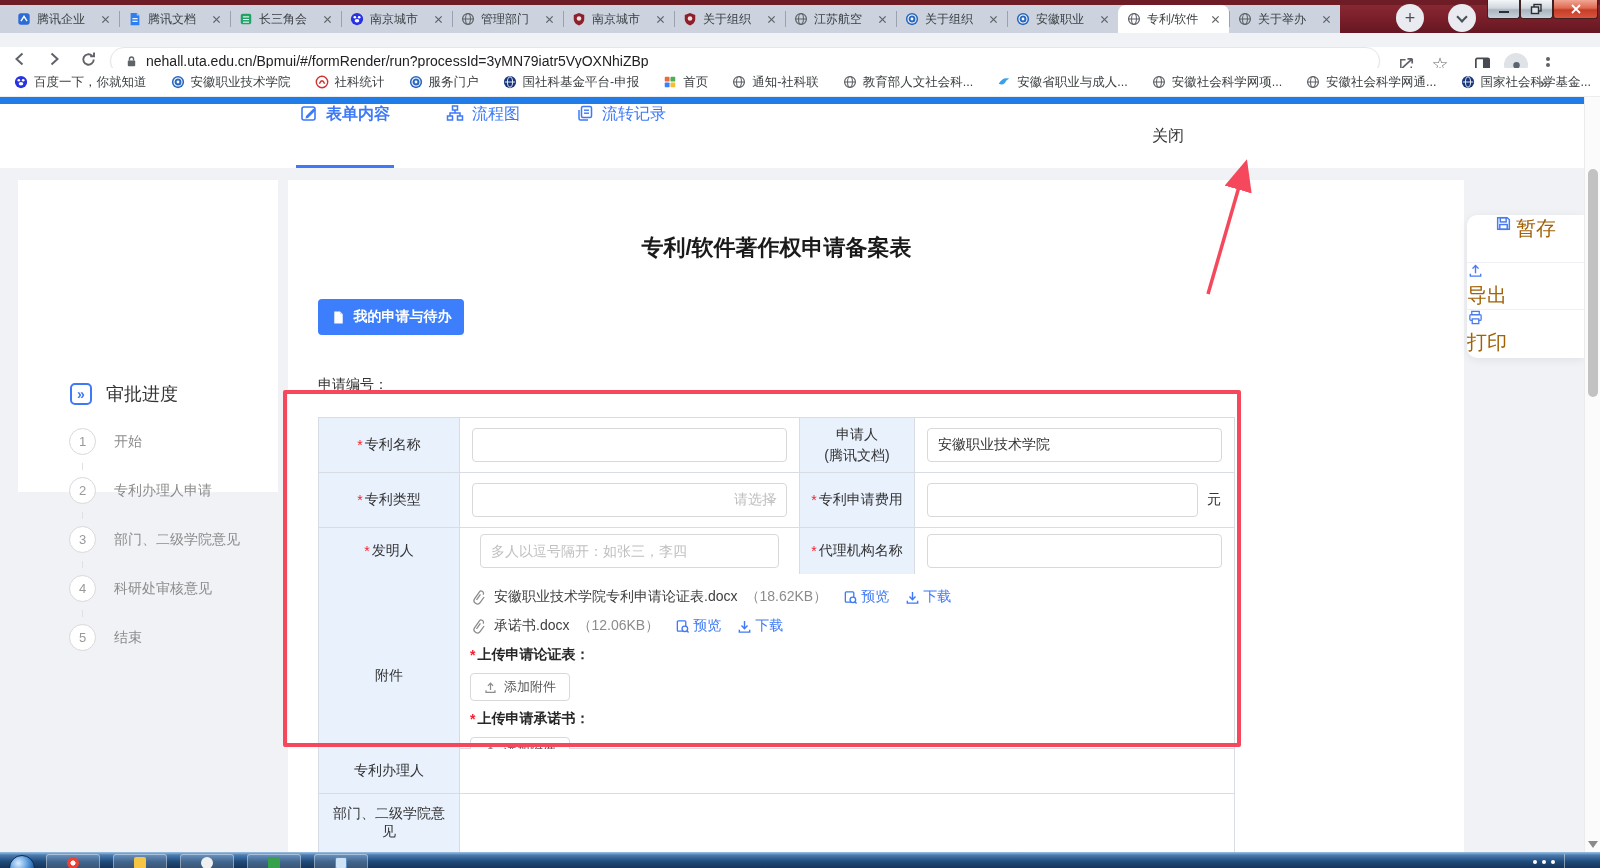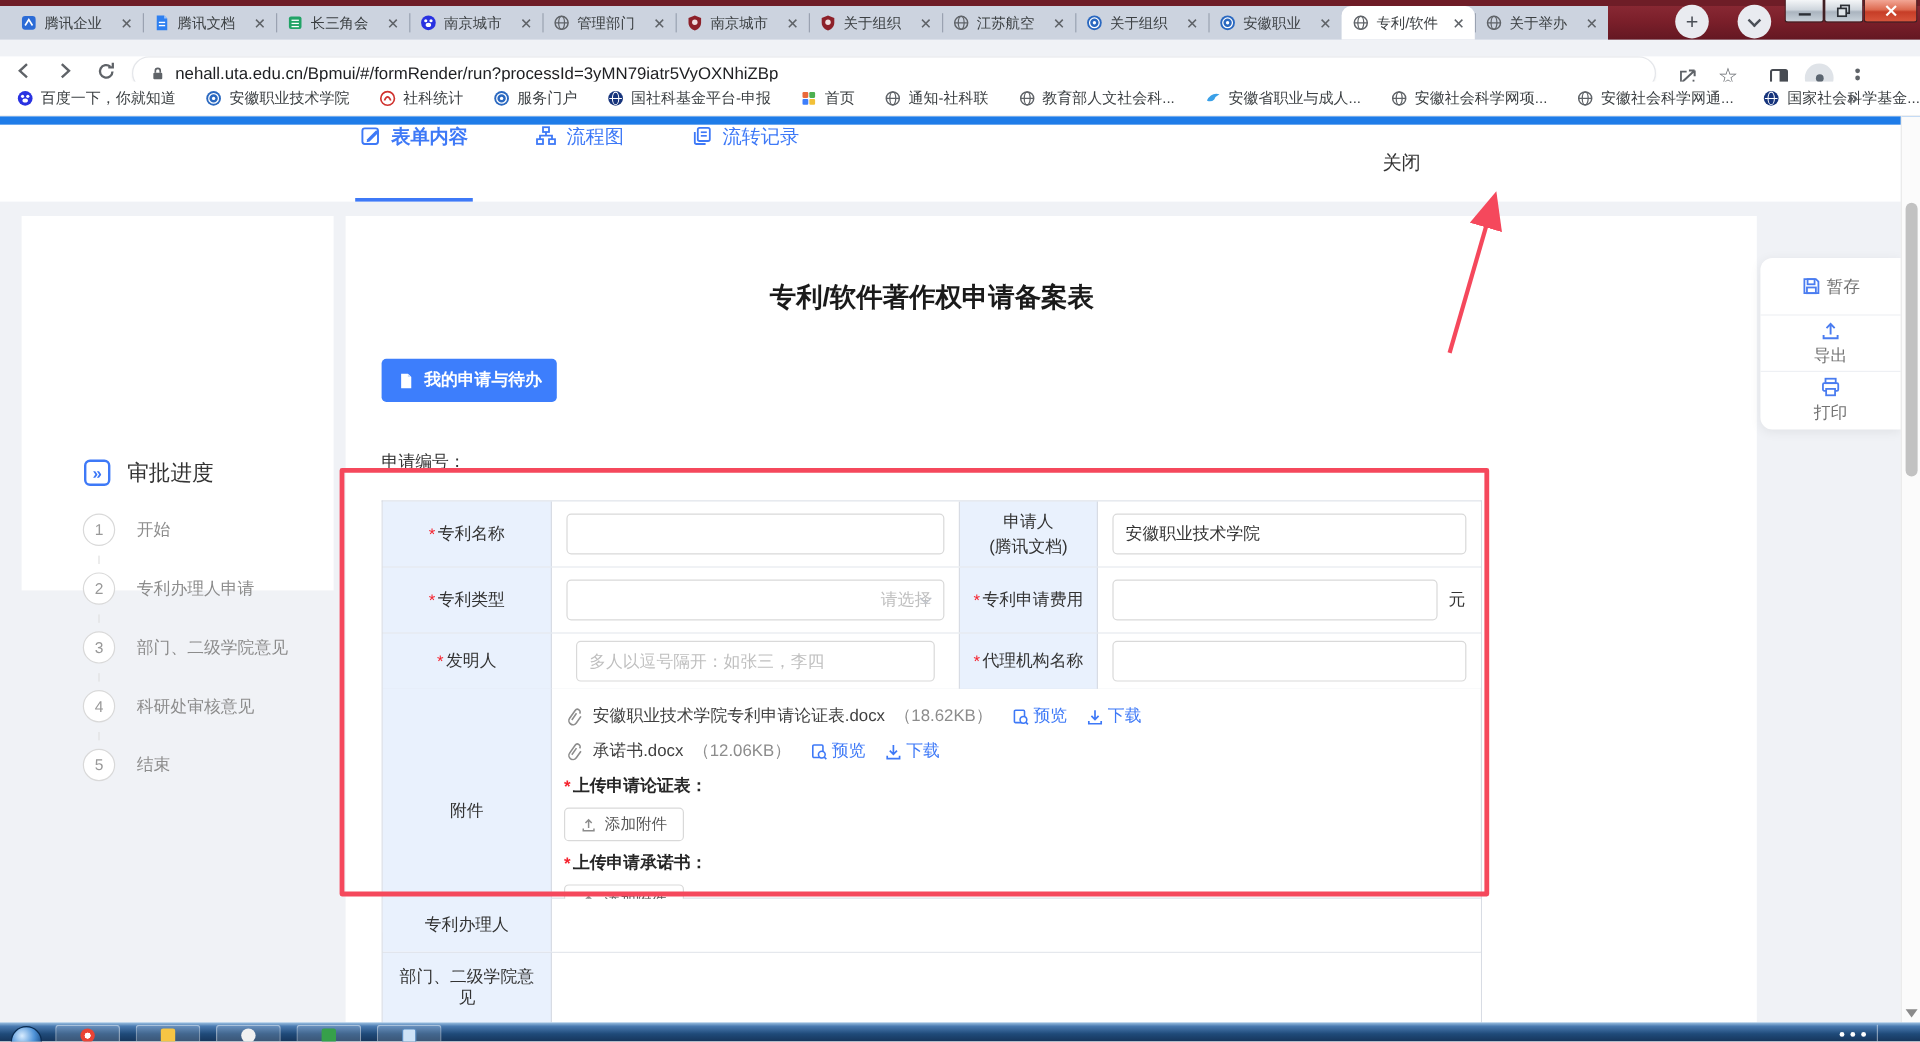--- a/index.html
+++ b/index.html
@@ -39,21 +39,21 @@
   .nav-ic { width:24px; height:24px; display:flex; align-items:center; justify-content:center; flex:none; }
   .addr-pill { height:28px; width:1270px; margin-left:10px; background:#ffffff; border:1px solid #e4e6ea;
                box-shadow:0 1px 2px rgba(0,0,0,.06); border-radius:14px; display:flex; align-items:center; padding:0 14px; gap:8px; }
   .url-text { font-size:14px; color:#202124; white-space:nowrap; overflow:hidden; }
   .addr-right { display:flex; align-items:center; gap:10px; margin-left:14px; }
   .avatar-circ { width:24px; height:24px; border-radius:50%; background:#dfe3e8; display:flex; align-items:flex-end; justify-content:center; overflow:hidden; }
   .menu-dots { width:4px; height:4px; border-radius:50%; background:#5f6368; box-shadow:0 -6px 0 #5f6368,0 6px 0 #5f6368; margin:0 8px; }
 
   
   .bm-row { position:absolute; left:0; top:68px; width:1600px; height:29px; background:#ffffff;
-            display:flex; align-items:center; padding-left:14px; gap:24px; border-bottom:1px solid #ededed;justify-content:space-between; }
+            display:flex; align-items:center; padding-left:14px; gap:24px; border-bottom:1px solid #ededed; }
   .bm-item { display:flex; align-items:center; gap:6px; white-space:nowrap; }
   .bm-label { font-size:12.5px; color:#3c4043; }
   .bm-overflow { position:absolute; right:52px; font-size:15px; color:#5f6368; font-weight:bold; }
 
   
   .page-topstrip { position:absolute; left:0; top:97px; width:1600px; height:7px; background:#1f7ce8; }
   .page-header { position:absolute; left:0; top:104px; width:1584px; height:64px; background:#ffffff; }
   .ph-tabs { position:absolute; left:300px; top:0; height:64px; display:flex; gap:56px; }
   .ph-tab { display:flex; align-items:flex-start; gap:8px; color:#3e79f7; font-size:16px; position:relative; }
   .ph-tab.active { font-weight:bold; }
@@ -105,22 +105,22 @@
   .att-size { font-size:14px; color:#8c8c8c; }
   .att-link { display:flex; align-items:center; gap:3px; font-size:14px; color:#3e79f7; margin-left:8px; }
   .up-label { display:flex; align-items:center; font-size:14px; color:#262626; font-weight:600; height:22px; }
   .add-btn { display:flex; align-items:center; gap:7px; height:28px; padding:0 13px; background:#fff;
              border:1px solid #d9d9d9; border-radius:4px; font-size:13px; color:#595959; font-family:inherit; }
   .empty-cell { background:#fff; }
 
   
   .side-panel { position:absolute; left:1467px; top:215px; width:117px; height:143px; background:#ffffff;
                 border-radius:10px 0 0 10px; box-shadow:0 2px 10px rgba(0,0,0,.07); }
-  .sp-item { height:47px; display:flex; align-items:center; justify-content:center; gap:4px;
-             color:#737373; font-size:14px; }
+  .sp-item { height:47px; display:flex; justify-content:center; gap:4px;
+             color:#a16207; font-size:20px; }
   .sp-item + .sp-item { border-top:1px solid #eef0f4;flex-direction:column; }
 
   
   .anno-rect { position:absolute; left:283px; top:390px; width:958px; height:357px; border:4px solid #f5485c;
                border-radius:2px; z-index:60; pointer-events:none; }
   .anno-arrow { position:absolute; left:1196px; top:152px; z-index:60; pointer-events:none; }
 
   
   .b-scroll { position:absolute; left:1584px; top:97px; width:16px; height:755px; background:#fbfbfb; border-left:1px solid #ebebeb; }
   .b-thumb { position:absolute; left:3px; top:72px; width:10px; height:228px; background:#c2c2c2; border-radius:5px; }

